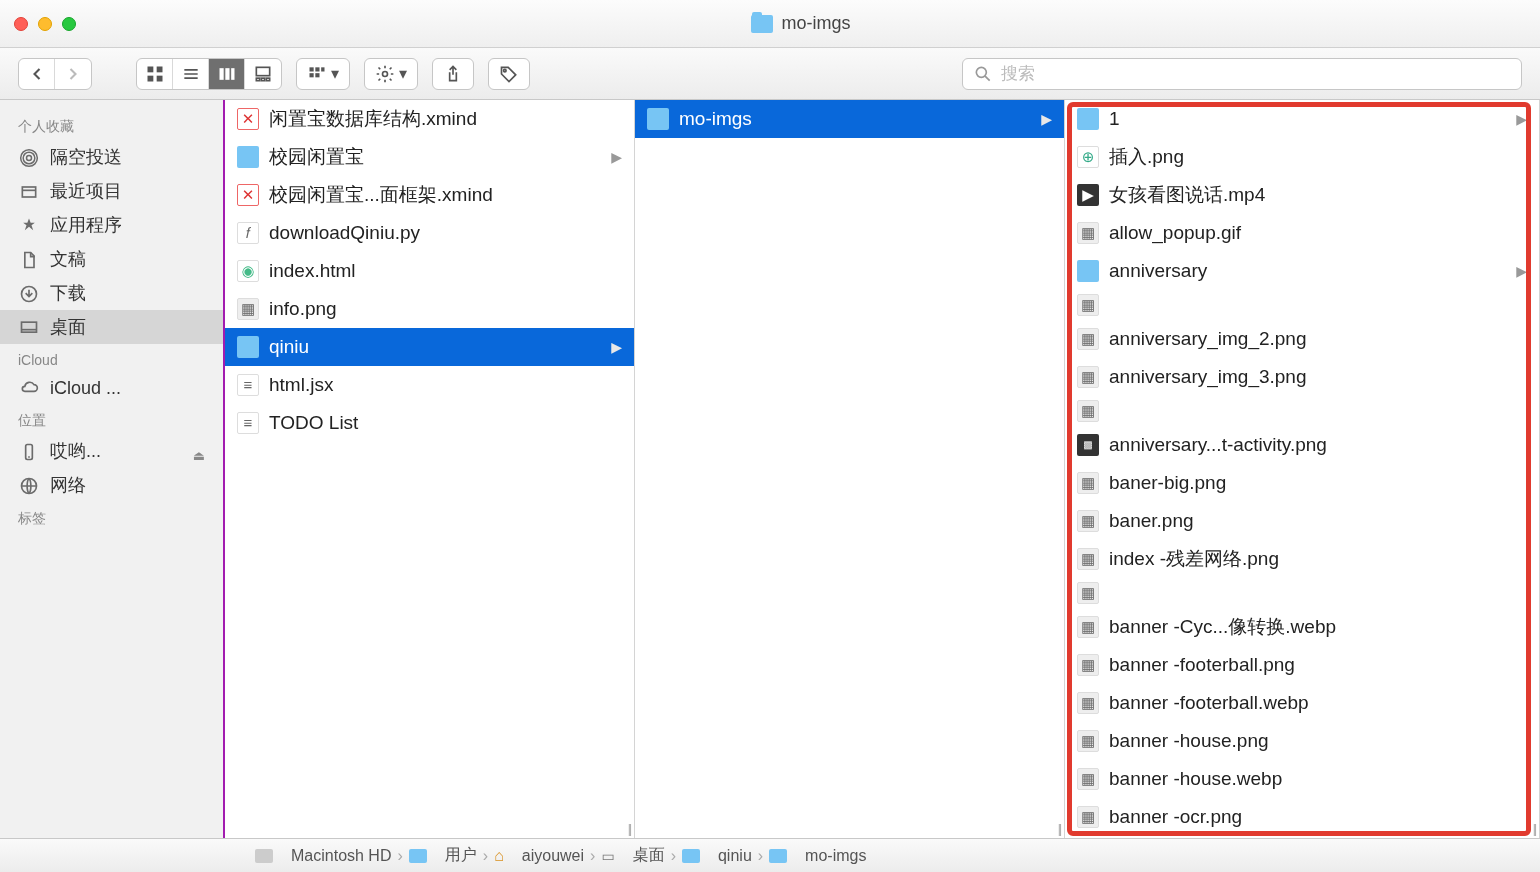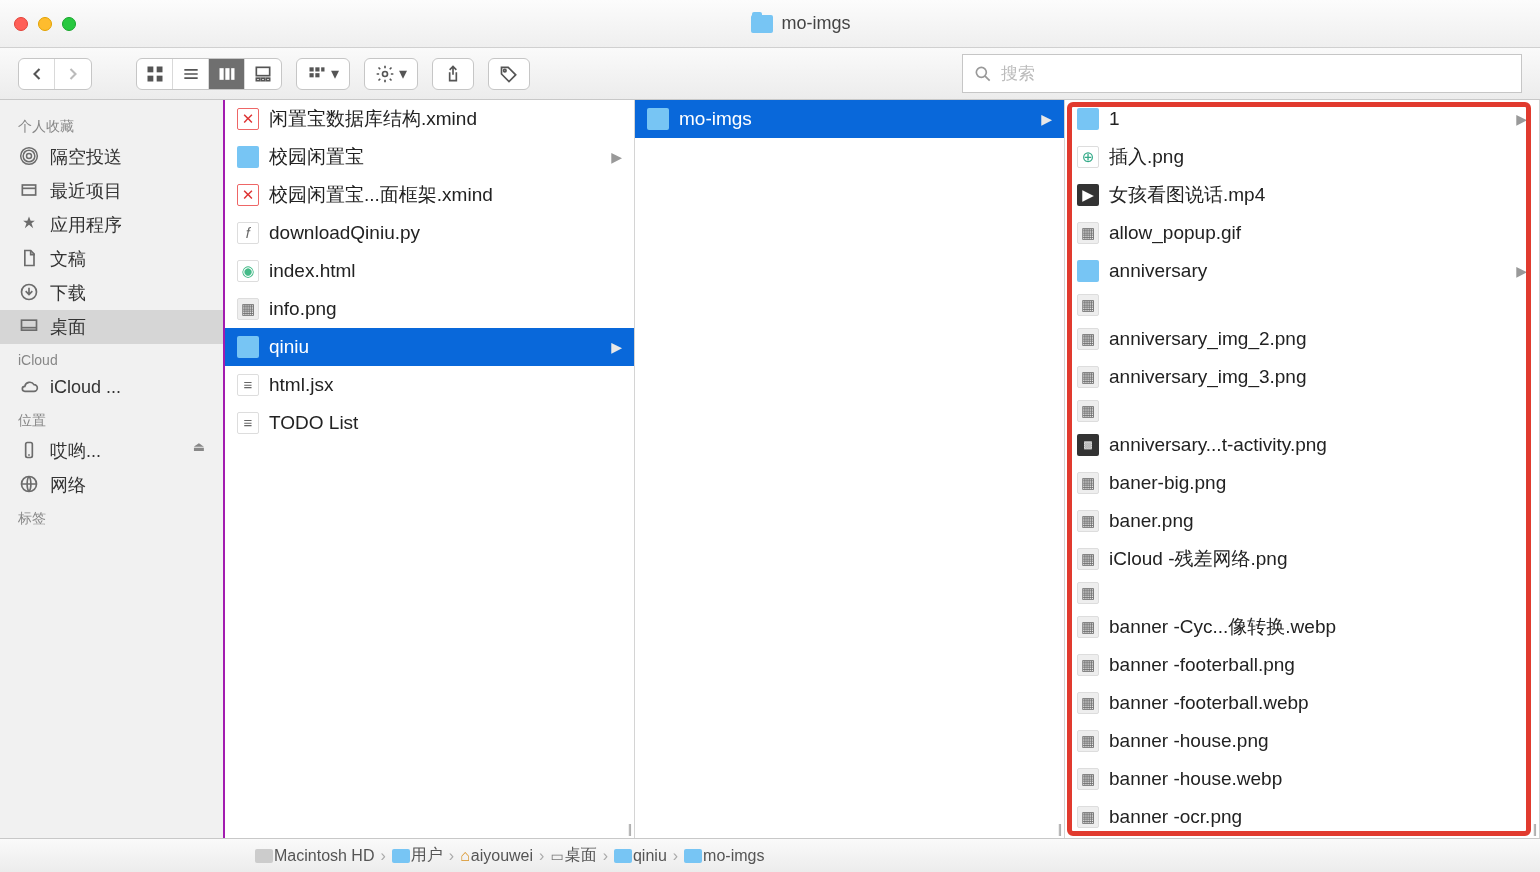--- a/index.html
+++ b/index.html
@@ -13,28 +13,28 @@
 .folder-mini { width:22px; height:18px; background:#77c5f4; border-radius:2px; position:relative; }
 .folder-mini::before{content:"";position:absolute;top:-3px;left:1px;width:10px;height:4px;background:#77c5f4;border-radius:2px 2px 0 0;}
 
 .toolbar { height:52px; background:linear-gradient(#fafafa,#ececec); border-bottom:1px solid #c8c8c8; display:flex; align-items:center; padding:0 18px; gap:14px; }
 .btn-group{display:flex;border:1px solid #c6c6c6;border-radius:6px;overflow:hidden;background:#fff;height:32px;}
 .btn-seg{width:36px;display:flex;align-items:center;justify-content:center;border-right:1px solid #d9d9d9;cursor:pointer;color:#555;font-size:16px;}
 .btn-seg:last-child{border-right:none;}
 .btn-seg.active{background:#6f6f6f;color:#fff;}
 .btn-single{border:1px solid #c6c6c6;border-radius:6px;background:#fff;height:32px;min-width:42px;display:flex;align-items:center;justify-content:center;padding:0 10px;gap:4px;color:#555;font-size:16px;cursor:pointer;}
 .toolbar-spacer{flex:1;}
-.search-wrap{display:flex;align-items:center;border:1px solid #c6c6c6;border-radius:0;background:#fff;height:39px;width:560px;padding:0 10px;gap:8px;color:#999;}
+.search-wrap{display:flex;align-items:center;border:1px solid #c6c6c6;border-radius:6px;background:#fff;height:32px;width:560px;padding:0 10px;gap:8px;color:#999;}
 .search-wrap input{border:none;outline:none;font-size:17px;flex:1;background:transparent;}
 .search-wrap input::placeholder{color:#bbb;}
 
 .body{display:flex;height:calc(100% - 48px - 52px - 34px);}
 .sidebar{width:225px;background:#f1f1f1;border-right:2px solid #a21caf;overflow-y:auto;padding-top:10px;position:relative;}
 .sb-header{font-size:14px;color:#878787;padding:8px 18px 4px;font-weight:500;}
-.sb-item{display:flex;align-items:flex-start;gap:10px;padding:5px 18px;font-size:18px;color:#333;cursor:pointer;}
+.sb-item{display:flex;align-items:flex-end;gap:10px;padding:5px 18px;font-size:18px;color:#333;cursor:pointer;}
 .sb-item.sel{background:#d6d6d6;}
 .sb-icon{width:22px;height:22px;display:flex;align-items:center;justify-content:center;color:#6c6c6c;font-size:18px;}
 .sb-eject{margin-left:auto;color:#888;font-size:13px;}
 
 .column{border-right:1px solid #d4d4d4;overflow-y:auto;background:#fff;position:relative;}
 .col1{width:410px;} .col2{width:430px;} .col3{flex:1;}
 .row{display:flex;align-items:center;gap:10px;padding:4px 12px;font-size:19px;color:#222;cursor:pointer;line-height:30px;}
 .row.sel{background:#0968da;color:#fff;}
 .row .chev{margin-left:auto;color:#999;font-size:14px;}
 .row.sel .chev{color:#e8e8e8;}
@@ -45,21 +45,21 @@
 .ficon.chrome{background:#fff;color:#4b8;}
 .ficon.img{background:#eee;}
 .ficon.txt{background:#fff;}
 .ficon.vid{background:#333;color:#fff;border:none;}
 .ficon.qr{background:#333;color:#fff;border:none;font-size:10px;}
 .highlight-box{position:absolute;border:5px solid #e13a2e;border-radius:6px;pointer-events:none;}
 .col-resize{position:absolute;bottom:2px;right:4px;font-size:12px;color:#aaa;letter-spacing:-2px;}
 
 .pathbar{height:34px;background:linear-gradient(#fafafa,#ececec);border-top:1px solid #c8c8c8;display:flex;align-items:center;padding:0 20px 0 255px;font-size:16px;color:#555;gap:6px;position:absolute;bottom:0;left:0;right:0;}
 .pathbar .sep{color:#aaa;}
-.pathbar .pnode{display:flex;align-items:center;gap:1px;cursor:pointer;}
+.pathbar .pnode{display:flex;align-items:center;gap:18px;cursor:pointer;}
 .pic{width:18px;height:14px;background:#aaa;border-radius:2px;display:inline-block;}
 .pic.hd{background:#ccc;}
 .pic.fd{background:#77c5f4;}
 .pic.home{background:transparent;color:#d89020;font-size:16px;width:auto;height:auto;}
 .pic.desk{background:transparent;color:#777;font-size:14px;width:auto;height:auto;}
 
 .svg-i{width:20px;height:20px;}
 </style>
 </head>
 <body>
@@ -350,21 +350,21 @@
       <div class="row">
         <span class="ficon img">▦</span>
         <span>baner-big.png</span>
       </div>
       <div class="row">
         <span class="ficon img">▦</span>
         <span>baner.png</span>
       </div>
       <div class="row">
         <span class="ficon img">▦</span>
-        <span>iCloud -残差网络.png</span>
+        <span>index -残差网络.png</span>
       </div>
       <div class="row">
         <span class="ficon img">▦</span>
       </div>
       <div class="row">
         <span class="ficon img">▦</span>
         <span>banner -Cyc...像转换.webp</span>
       </div>
       <div class="row">
         <span class="ficon img">▦</span>

